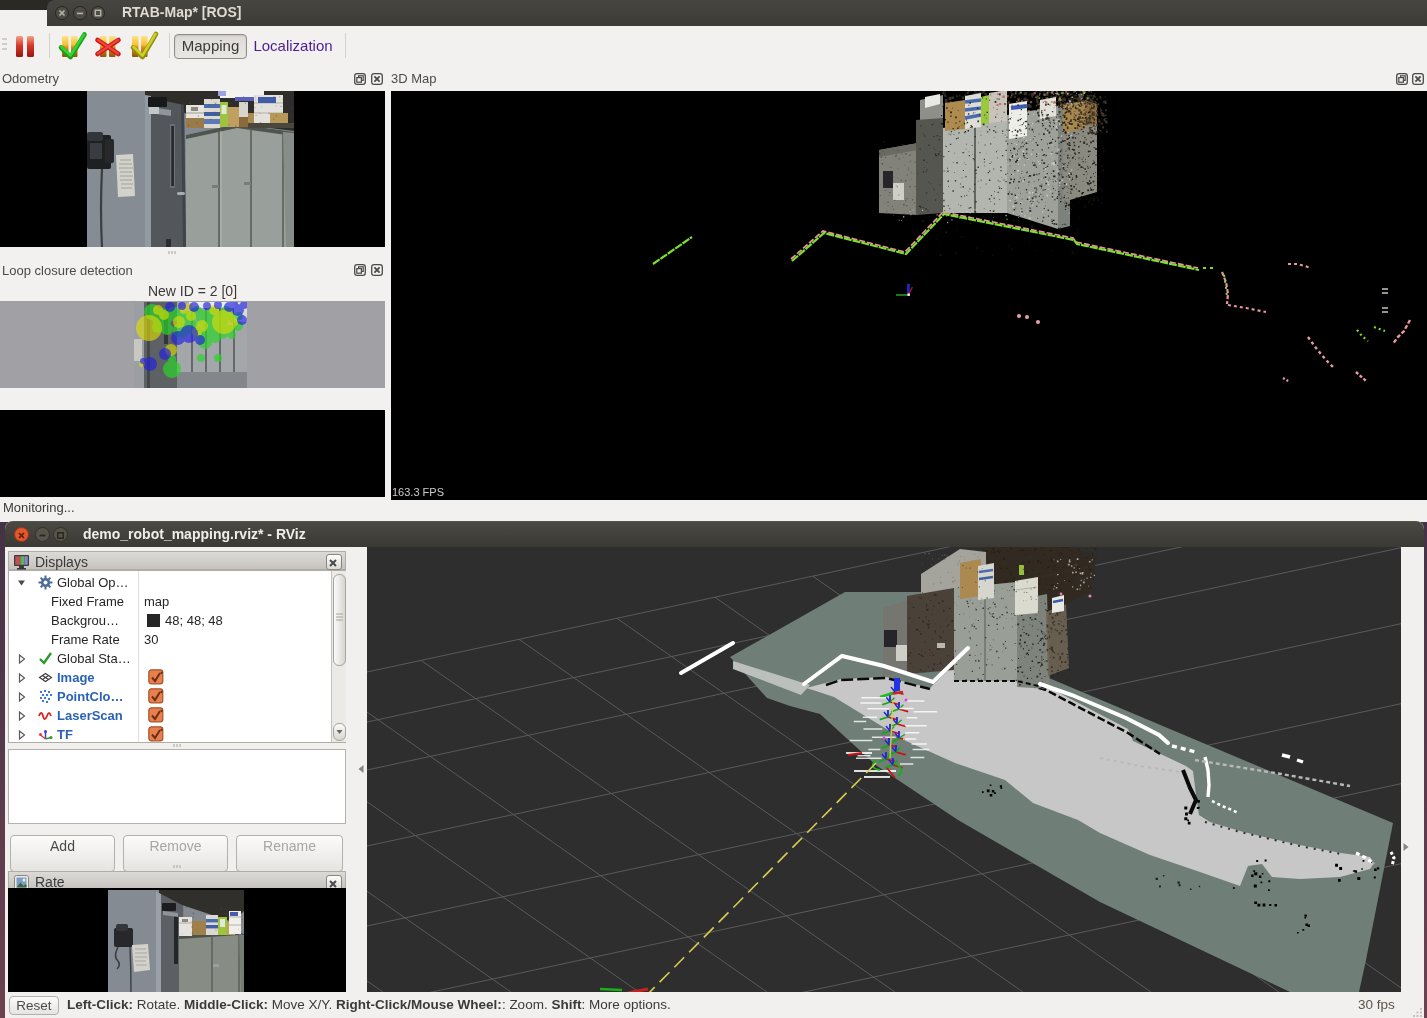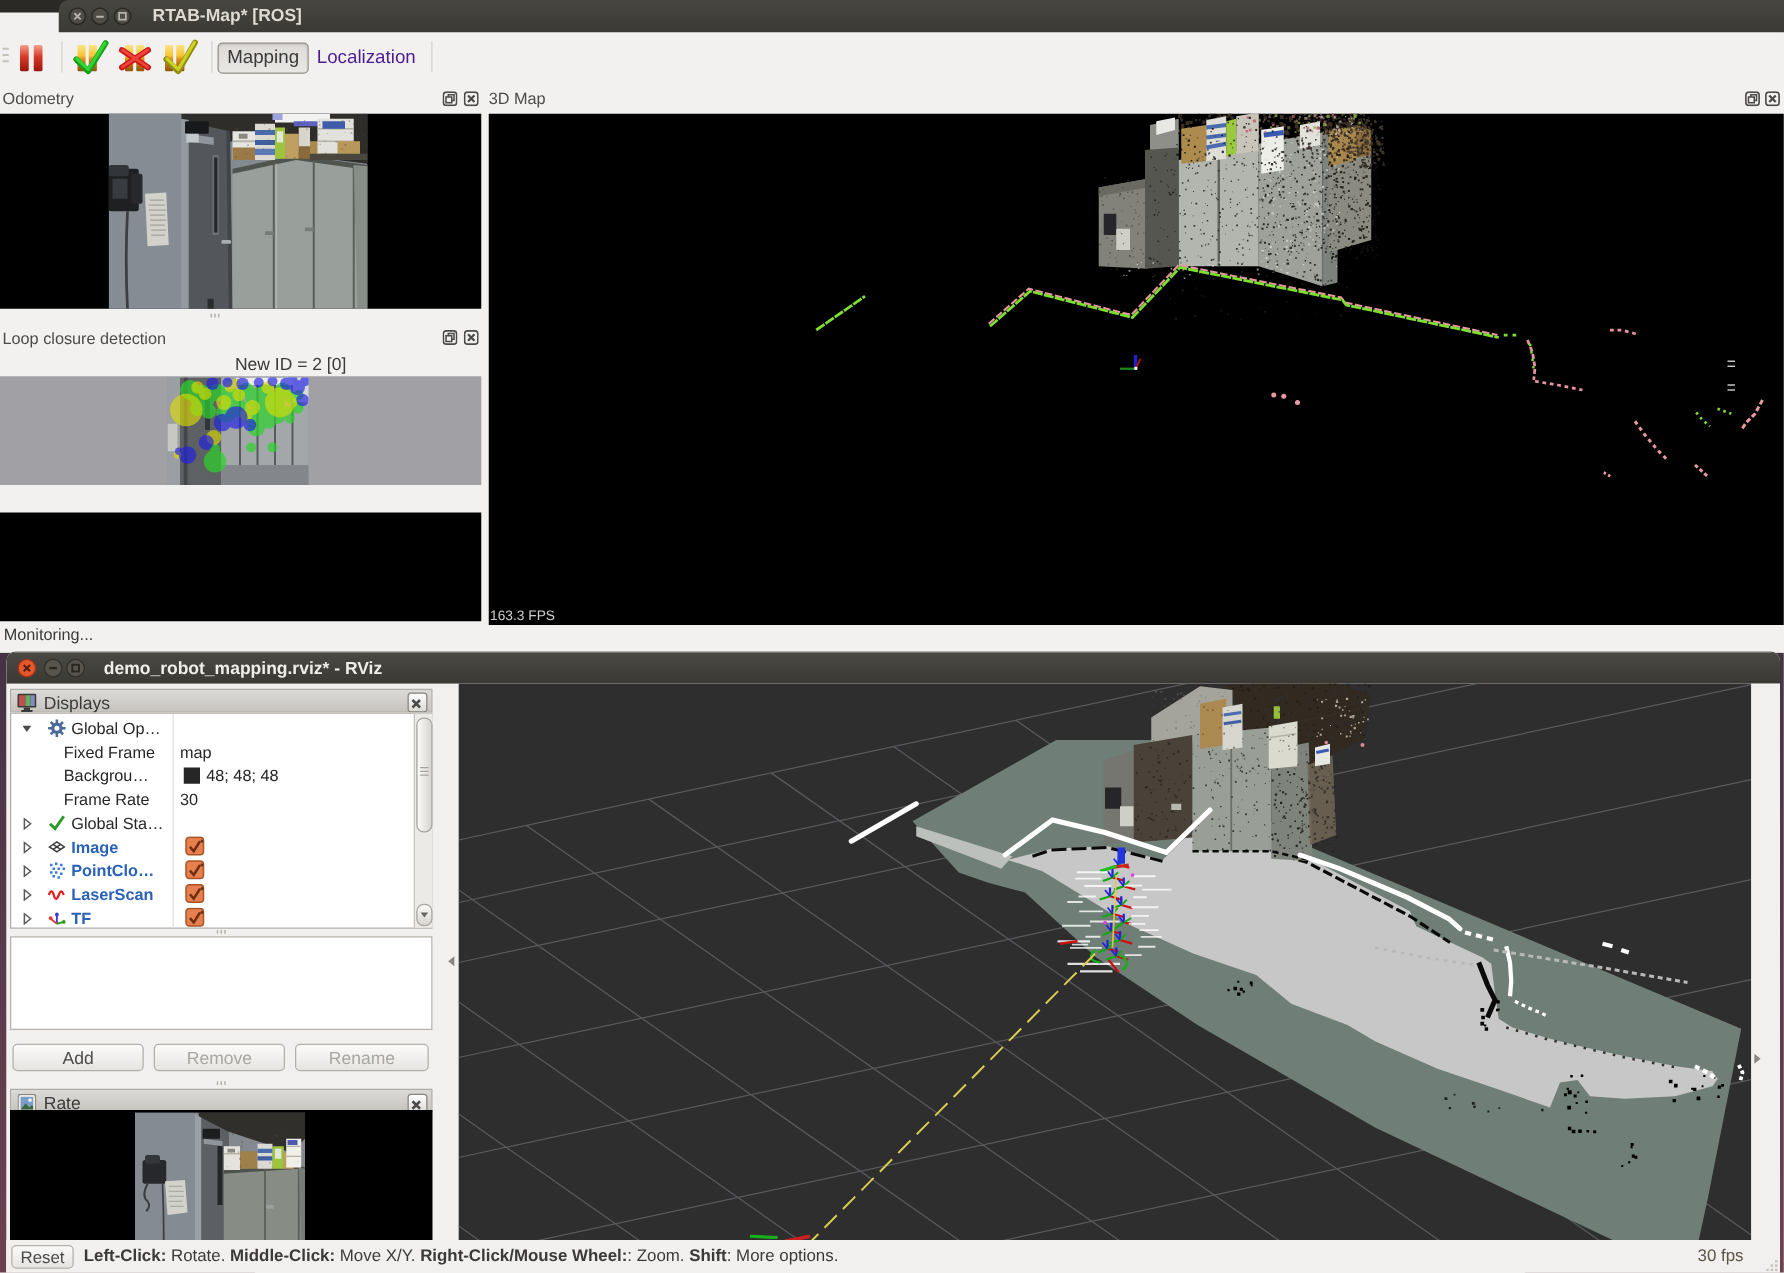--- a/index.html
+++ b/index.html
@@ -43,21 +43,21 @@
     background:linear-gradient(#dcdad7,#c6c3bf);border:1px solid #b0aca6;box-sizing:border-box;
     font-size:14px;color:#3a3a3a;}
   .gx{position:absolute;right:3px;top:3px;width:14px;height:14px;border:1px solid #8a867f;
     border-radius:3px;background:linear-gradient(#fdfdfc,#dddad5);}
   #tree{position:absolute;left:3px;top:49px;width:338px;height:173px;background:#fff;
     border:1px solid #b0aca6;box-sizing:border-box;font-size:13px;color:#262626;}
   .trow{position:absolute;left:0;height:19px;line-height:19px;white-space:nowrap;}
   .bluebold{color:#2a62b8;font-weight:bold;}
   #addpanel{position:absolute;left:3px;top:228px;width:338px;height:75px;background:#fff;
     border:1px solid #b5b1ab;box-sizing:border-box;}
-  .btn{position:absolute;height:22px;border:1px solid #b3afa9;border-radius:4px;
+  .btn{position:absolute;height:37px;border:1px solid #b3afa9;border-radius:4px;
     background:linear-gradient(#fbfbfa,#e6e4e1);font-size:14px;color:#4a4a4a;
     text-align:center;line-height:21px;box-sizing:border-box;}
   .btn.dis{color:#a9a5a0;}
   #rviz-imgpanel{position:absolute;left:3px;top:367px;width:338px;height:104px;background:#000;}
   #statusbar{position:absolute;left:0px;top:471px;width:1419px;height:26px;background:#f1f0ee;
     font-size:13.5px;color:#3a3a3a;}
   #view3d{position:absolute;left:362px;top:26px;width:1034px;height:446px;background:#2e2e2e;}
   #rightstrip{position:absolute;left:1396px;top:26px;width:23px;height:445px;background:#f1f0ee;}
 </style>
 </head>
@@ -204,21 +204,21 @@
   <div class="phead" style="left:2px;top:263px;">Loop closure detection</div>
   <svg class="dockbtn" style="left:354px;top:264px;" viewBox="0 0 12 12">
       <rect x="0.7" y="0.7" width="10.6" height="10.6" rx="2.4" fill="none" stroke="#4a4a4a" stroke-width="1.3"></rect>
       <rect x="4.6" y="2.8" width="4.6" height="4.6" fill="none" stroke="#4a4a4a" stroke-width="1.2"></rect>
       <rect x="2.8" y="4.6" width="4.6" height="4.6" fill="#f2f1ef" stroke="#4a4a4a" stroke-width="1.2"></rect>
     </svg>
   <svg class="dockbtn" style="left:371px;top:264px;" viewBox="0 0 12 12">
       <rect x="0.7" y="0.7" width="10.6" height="10.6" rx="2.4" fill="none" stroke="#4a4a4a" stroke-width="1.3"></rect>
       <path d="M3.4 3.4l5.2 5.2M8.6 3.4l-5.2 5.2" stroke="#4a4a4a" stroke-width="1.8"></path>
     </svg>
-  <div class="abs" style="left:0;top:283px;width:385px;text-align:center;font-size:14px;color:#3a3a3a;padding-left:40px;">New ID = 2 [0]</div>
+  <div class="abs" style="left:0;top:283px;width:385px;text-align:center;font-size:14px;color:#3a3a3a;">New ID = 2 [0]</div>
   <div id="loop-strip"></div>
   <svg class="abs" style="left:134px;top:302px;" width="113" height="86" viewBox="0 0 113 86">
       <rect width="113" height="86" fill="#8d9296"></rect>
       <rect x="0" y="0" width="10" height="86" fill="#9b9fa3"></rect>
       <rect x="0" y="37" width="8" height="22" fill="#c8c8c3"></rect>
       <rect x="10" y="0" width="33" height="86" fill="#5e6164"></rect>
       <rect x="13" y="0" width="3" height="86" fill="#43474a"></rect>
       <rect x="30" y="8" width="4" height="34" fill="#31353a"></rect>
       <rect x="43" y="0" width="70" height="86" fill="#a3a7aa"></rect>
       <path d="M58 0v86M72 0v86M86 0v86M100 0v86" stroke="#57595c" stroke-width="1.6"></path>

